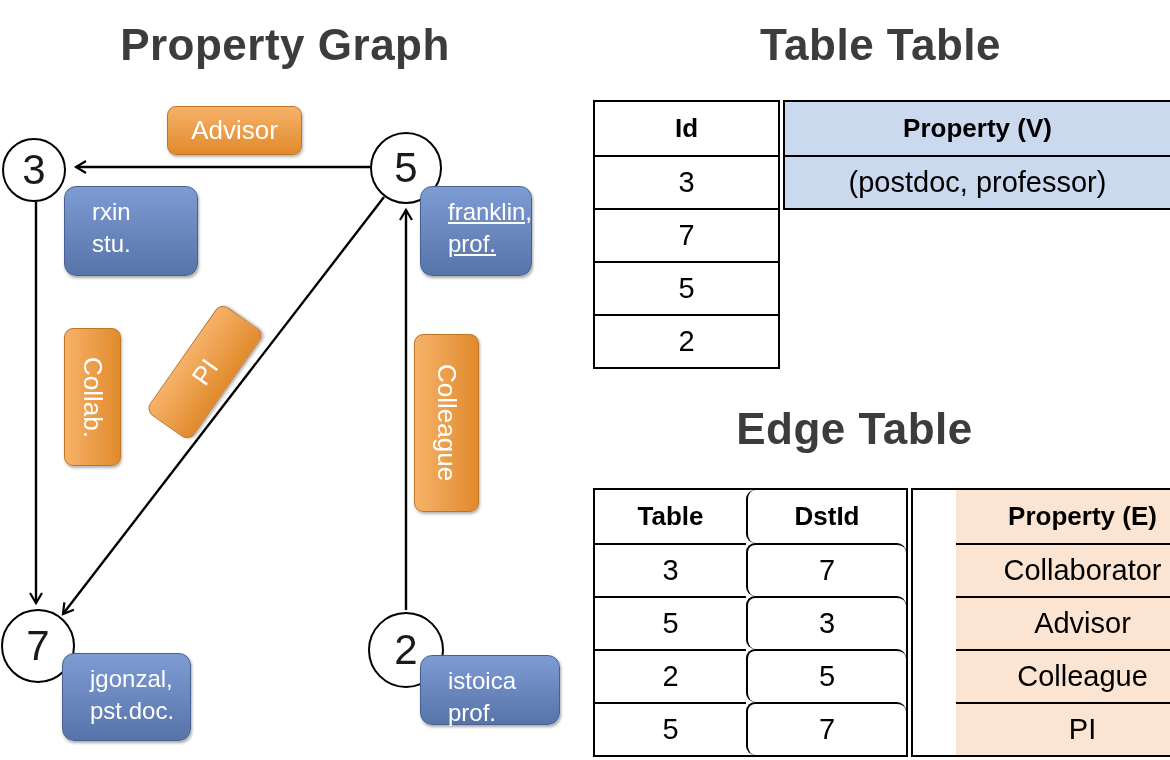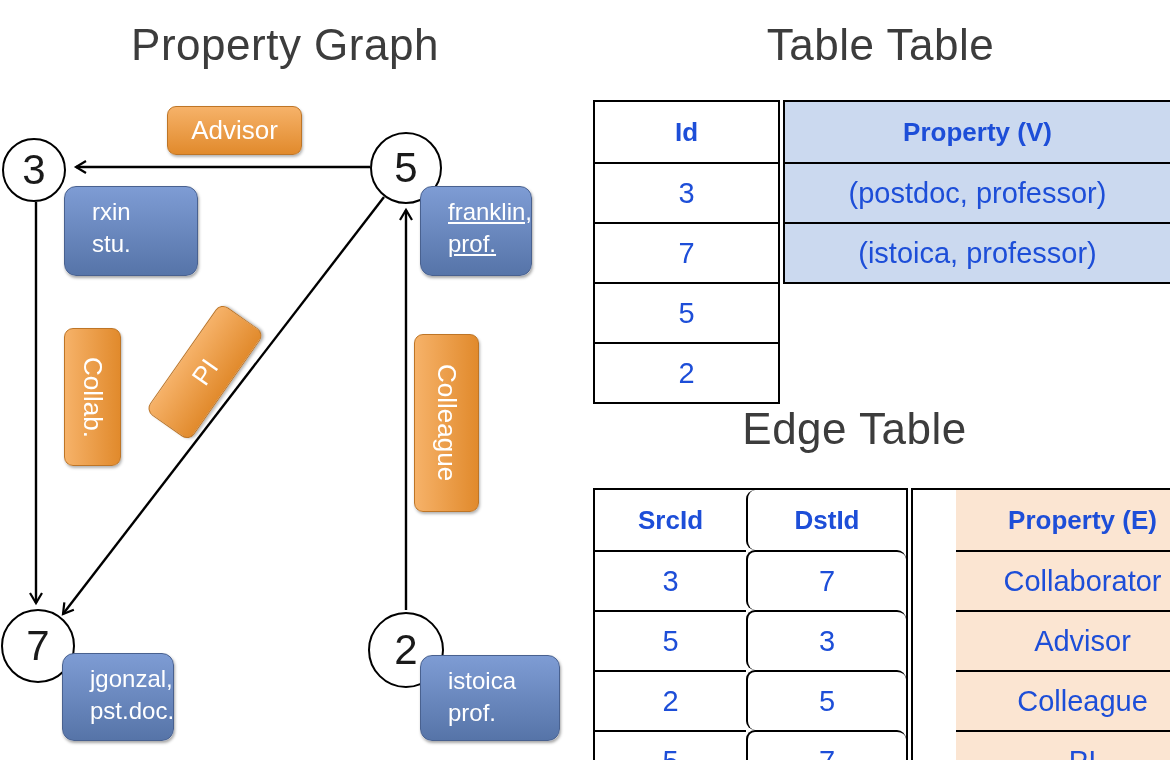--- a/index.html
+++ b/index.html
@@ -4,21 +4,21 @@
 <style>
   * { margin:0; padding:0; box-sizing:border-box; }
   html,body { width:1170px; height:760px; background:#fff; overflow:hidden;
               font-family:"Liberation Sans", sans-serif; }
   :root{
     --orange1:#F6B269; --orange2:#E18A2C; --orange-border:#BE7526;
     --blue1:#7E9CD4; --blue2:#5674A8; --blue-border:#49618F;
     --vertex-cell:#CBD9EF; --edge-cell:#FBE5D2; --ink:#000000; --title-ink:#3C3C3C;
   }
   .canvas{ position:relative; width:1170px; height:760px; }
-  .big-title{ position:absolute; font-size:44px; font-weight:400; color:var(--title-ink);
+  .big-title{ position:absolute; font-size:44px; font-weight:700; color:var(--title-ink);
               letter-spacing:.5px; text-align:center; white-space:nowrap; }
   #graph-title{ left:40px; top:20px; width:490px; }
   #vertex-title{ left:593px; top:20px; width:575px; }
   #edge-title{ left:567px; top:404px; width:575px; }
 
   .edges-svg{ position:absolute; left:0; top:0; }
   .edges-svg line{ stroke:var(--ink); stroke-width:2.4; }
 
   .vnode{ position:absolute; background:#fff; border:2.5px solid var(--ink); border-radius:50%;
           display:flex; align-items:center; justify-content:center; font-size:42px; color:#1a1a1a; }
@@ -27,40 +27,40 @@
   #node-7{ left:1px;  top:609px; width:74px; height:74px; }
   #node-2{ left:368px;top:612px; width:76px; height:76px; }
 
   .pbox{ position:absolute; border-radius:12px; border:1px solid var(--blue-border);
          background:linear-gradient(180deg,var(--blue1) 0%,var(--blue2) 100%);
          color:#fff; font-size:24px; line-height:1.32; padding:9px 8px 0 27px;
          box-shadow:1px 2px 3px rgba(0,0,0,.35); }
   .pbox span{ display:block; }
   #pbox-rxin    { left:64px;  top:186px; width:134px; height:90px; }
   #pbox-franklin{ left:420px; top:186px; width:112px; height:90px;text-decoration:underline; }
-  #pbox-jgonzal { left:62px;  top:653px; width:112px; height:88px; }
-  #pbox-istoica { left:420px; top:655px; width:140px; height:86px; }
+  #pbox-jgonzal { left:62px;  top:653px; width:129px; height:88px; }
+  #pbox-istoica { left:420px; top:655px; width:140px; height:70px; }
 
   .elabel{ position:absolute; border-radius:9px; border:1px solid var(--orange-border);
            background:linear-gradient(180deg,var(--orange1),var(--orange2));
            color:#fff; display:flex; align-items:center; justify-content:center;
            font-size:26px; box-shadow:1px 2px 3px rgba(0,0,0,.3); }
   .elabel.vert{ background:linear-gradient(90deg,var(--orange1),var(--orange2)); }
   .vtext{ writing-mode:vertical-rl; }
   #label-advisor  { left:167px; top:106px; width:135px; height:49px; }
   #label-collab   { left:64px;  top:328px; width:57px;  height:138px; }
   #label-pi       { left:139px; top:345px; width:132px; height:54px; transform:rotate(-55deg); }
   #label-colleague{ left:414px; top:334px; width:65px;  height:178px; }
 
   .table-wrap{ position:absolute; display:flex; gap:3px; }
   #vertex-table{ left:593px; top:100px; }
   #edge-table  { left:593px; top:488px; }
   .sub{ display:grid; border:2px solid var(--ink); background:#fff; height:fit-content; }
-  .cell{ height:60px; display:flex; align-items:center; justify-content:center;
-         font-size:29px; color:#1d4ed8; white-space:nowrap; }
+  .cell{ height:53px; display:flex; align-items:center; justify-content:center;
+         font-size:29px; color:#000000; white-space:nowrap; }
   .cell.hdr{ font-weight:700; font-size:26px; }
   .cell.bt{ border-top:2px solid var(--ink); }
   .cell.bl{ border-left:2px solid var(--ink);border-radius:9px; }
   .cell.vfill{ background:var(--vertex-cell); }
   .cell.efill{ background:var(--edge-cell); }
 </style>
 </head>
 <body>
 
 <div class="canvas">
@@ -128,27 +128,26 @@
     <div class="sub" style="grid-template-columns:183px;">
       <div class="cell hdr">Id</div>
       <div class="cell bt">3</div>
       <div class="cell bt">7</div>
       <div class="cell bt">5</div>
       <div class="cell bt">2</div>
     </div>
     <div class="sub" style="grid-template-columns:385px;">
       <div class="cell hdr vfill">Property (V)</div>
       <div class="cell bt vfill">(postdoc, professor)</div>
-      <div class="cell bt vfill">(istoica, professor)</div>
     </div>
   </div>
 
   <div class="table-wrap" id="edge-table">
     <div class="sub" style="grid-template-columns:151px 160px;">
-      <div class="cell hdr">SrcId</div>
+      <div class="cell hdr">Table</div>
       <div class="cell hdr bl">DstId</div>
       <div class="cell bt">3</div>
       <div class="cell bt bl">7</div>
       <div class="cell bt">5</div>
       <div class="cell bt bl">3</div>
       <div class="cell bt">2</div>
       <div class="cell bt bl">5</div>
       <div class="cell bt">5</div>
       <div class="cell bt bl">7</div>
     </div>

